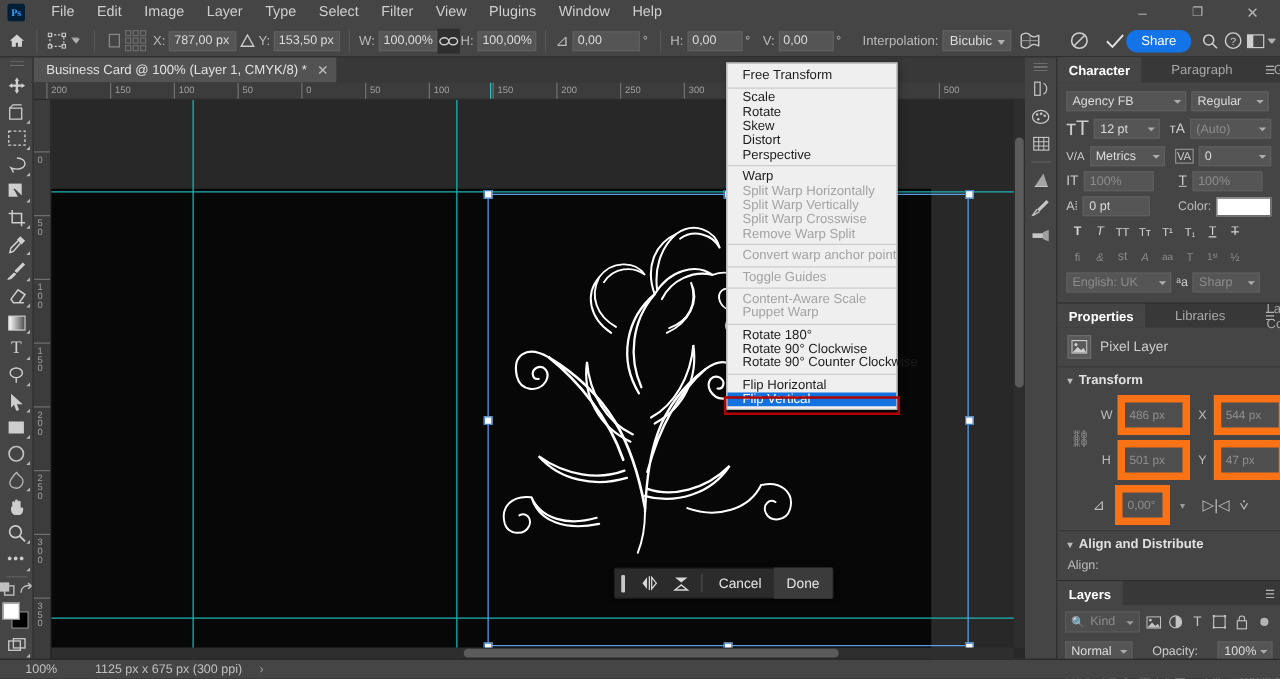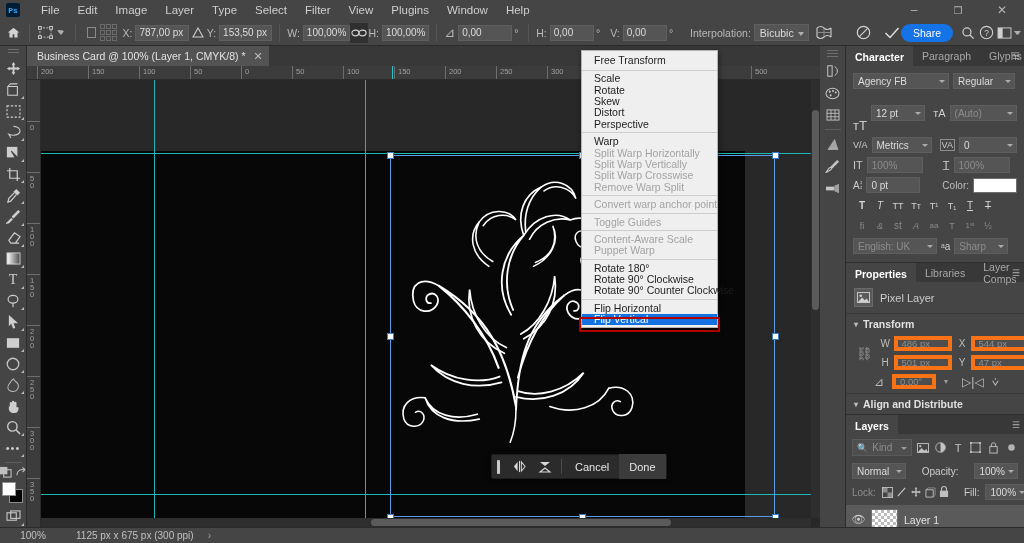--- a/index.html
+++ b/index.html
@@ -14,21 +14,21 @@
 
   
   .titlebar {
     position:absolute; left:0; top:0; width:1024px; height:20px;
     background:#454545; display:flex; align-items:center;
   }
   .ps-logo {
     width:14px; height:14px; margin-left:6px; border-radius:2px;
     background:#001e36; color:#31a8ff; font-size:8px; font-weight:bold;
     display:flex; align-items:center; justify-content:center;
-    font-family:Liberation Mono, monospace;
+    font-family:Liberation Serif, serif;
   }
   .menubar { display:flex; align-items:center; margin-left:12px; gap:0px; }
   .menu-item {
     padding:3px 9px; font-size:11.5px; color:#cfcfcf; cursor:default;
     line-height:14px; white-space:nowrap;
   }
   .wincontrols { position:absolute; right:0; top:0; height:20px; display:flex; }
   .wc { width:44px; height:20px; display:flex; align-items:center; justify-content:center;
         font-size:12px; color:#b5b5b5; }
 
@@ -177,21 +177,21 @@
     position:absolute; left:820px; top:46px; width:26px; height:481px;
     background:#454545; border-right:1px solid #2b2b2b;
     display:flex; flex-direction:column; align-items:center; padding-top:4px;
   }
   .rail-icon { width:24px; height:22px; display:flex; align-items:center; justify-content:center; color:#c6c6c6; }
   .rail-div { width:16px; height:1px; background:#5d5d5d; margin:3px 0; }
 
   
   .panels { position:absolute; left:846px; top:46px; width:178px; height:481px; background:#454545; }
   .panel-tabs {
-    display:flex; align-items:stretch; height:20px; background:#383838; position:relative;
+    display:flex; align-items:stretch; height:20px; background:#383838; position:relative;gap:15px;
   }
   .ptab {
     padding:0 9px; font-size:10.5px; color:#a8a8a8; display:flex; align-items:center;
   }
   .ptab.active { background:#454545; color:#ffffff; font-weight:bold; border-top:2px solid #454545; }
   .pmenu { position:absolute; right:4px; top:5px; color:#b3b3b3; font-size:9px; }
 
   .char-panel { padding:7px 7px 4px 7px; }
   .crow { display:flex; align-items:center; gap:4px; margin-bottom:4px; }
   .cfield {
@@ -214,21 +214,21 @@
   .pix-row { display:flex; align-items:center; gap:7px; padding:6px 8px; }
   .pix-icon { width:19px; height:19px; background:#5a5a5a; border:1px solid #6a6a6a;
               display:flex; align-items:center; justify-content:center; }
   .sect-head { display:flex; align-items:center; gap:5px; padding:4px 8px;
                font-size:10.5px; color:#e0e0e0; font-weight:bold; border-top:1px solid #3a3a3a; }
   .chev { color:#bcbcbc; font-size:8px; }
   .tfgrid { display:flex; align-items:center; gap:6px; padding:2px 8px 4px 8px; }
   .tfcol { display:flex; flex-direction:column; gap:4px; }
   .tfline { display:flex; align-items:center; gap:4px; }
   .tflabel { font-size:10px; color:#bdbdbd; width:9px; text-align:center; }
-  .tffield { background:#4e4e4e; border:4px solid #f97316; height:15px; width:58px;
+  .tffield { background:#4e4e4e; border:6px solid #f97316; height:32px; width:58px;
              font-size:9.5px; color:#8f8f8f; padding:0 4px; display:flex; align-items:center; }
 
   .layers-panel { }
   .lp-search {
     display:flex; align-items:center; gap:4px; padding:5px 6px;
   }
   .lp-kind {
     background:#4e4e4e; border:1px solid #5a5a5a; height:17px; width:68px;
     font-size:10px; color:#8d8d8d; display:flex; align-items:center; gap:4px;
     padding:0 4px; position:relative;
@@ -784,21 +784,21 @@
       <div class="ptab">Paragraph</div>
       <div class="ptab">Glyphs</div>
       <div class="pmenu">☰</div>
     </div>
     <div class="char-panel">
       <div class="crow">
         <div class="cfield" style="width:96px">Agency FB</div>
         <div class="cfield" style="width:62px">Regular</div>
       </div>
       <div class="crow">
-        <span style="font-size:13px;color:#ccc;margin-top:25px;">ᴛT</span>
+        <span style="font-size:17px;color:#ccc;">ᴛT</span>
         <div class="cfield" style="width:62px">12 pt</div>
         <span style="font-size:11px;color:#ccc;margin-left:4px;">ᴛA</span>
         <div class="cfield dim" style="width:78px">(Auto)</div>
       </div>
       <div class="crow">
         <span style="font-size:9px;color:#ccc;">V/A</span>
         <div class="cfield" style="width:62px">Metrics</div>
         <span style="font-size:9px;color:#ccc;margin-left:4px;border:1px solid #8d8d8d;padding:0 1px;">VA</span>
         <div class="cfield" style="width:60px">0</div>
       </div>
@@ -888,20 +888,21 @@
       <span style="color:#b9b9b9;font-size:12px;">⊿</span>
       <div class="tffield" style="width:44px">0,00°</div>
       <span style="color:#9b9b9b;font-size:8px;">▾</span>
       <span style="color:#bfbfbf;font-size:12px;margin-left:6px;">▷|◁</span>
       <span style="color:#bfbfbf;font-size:12px;">⩒</span>
     </div>
     <div class="sect-head">
       <span class="chev">▾</span>
       <span>Align and Distribute</span>
     </div>
+    <div style="padding:2px 8px 6px 8px;font-size:10px;color:#bdbdbd;">Align:</div>
 
     <div class="panel-tabs" style="border-top:1px solid #2e2e2e">
       <div class="ptab active">Layers</div>
       <div class="pmenu">☰</div>
     </div>
     <div class="layers-panel">
       <div class="lp-search">
         <div class="lp-kind">
           <span style="font-size:9px">🔍</span>
           <span>Kind</span>

